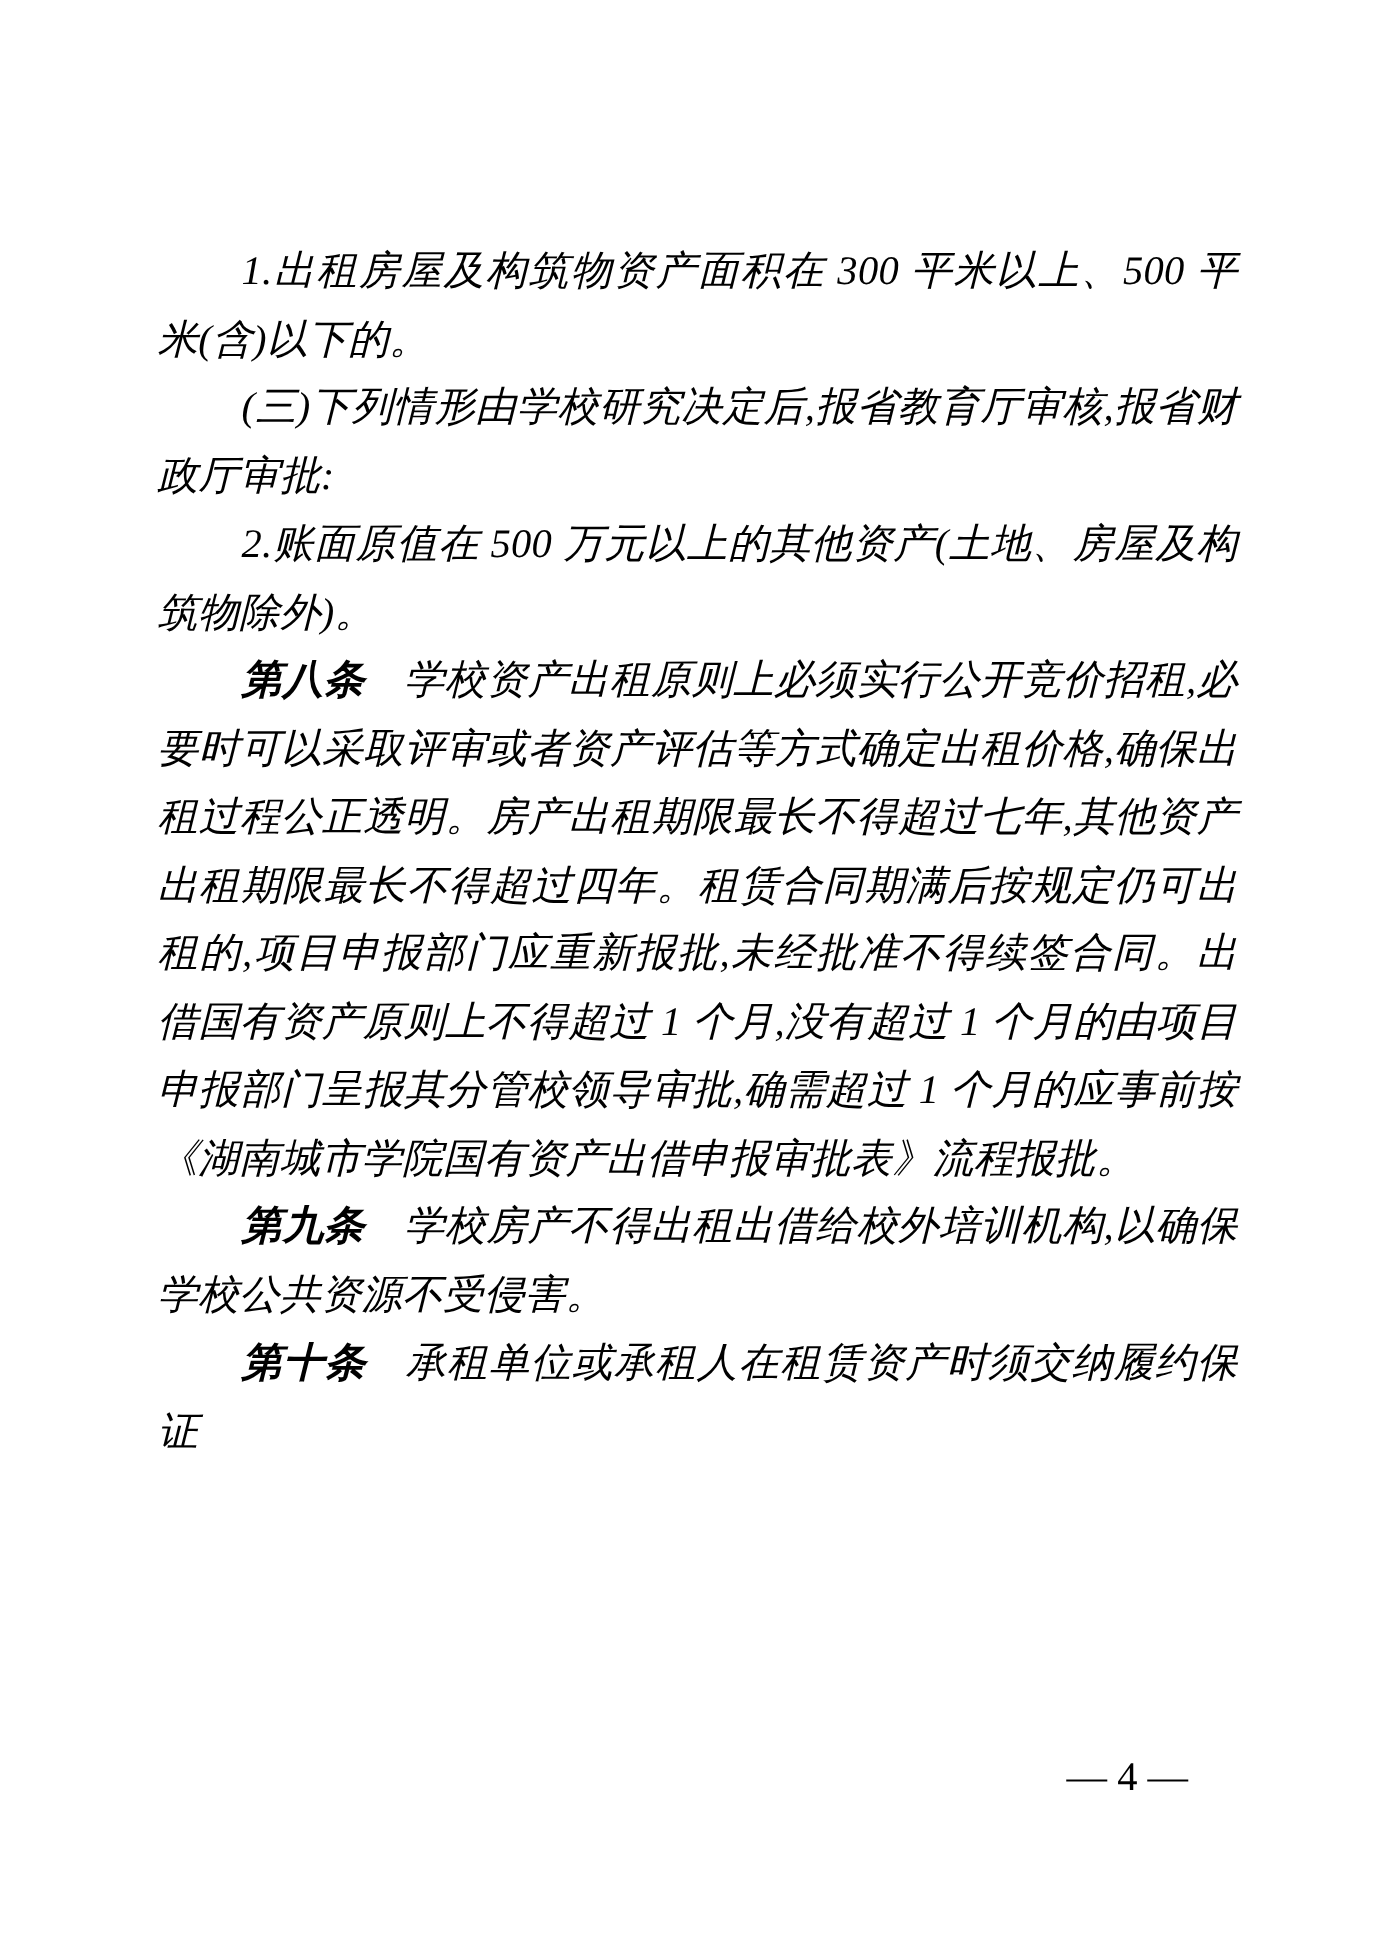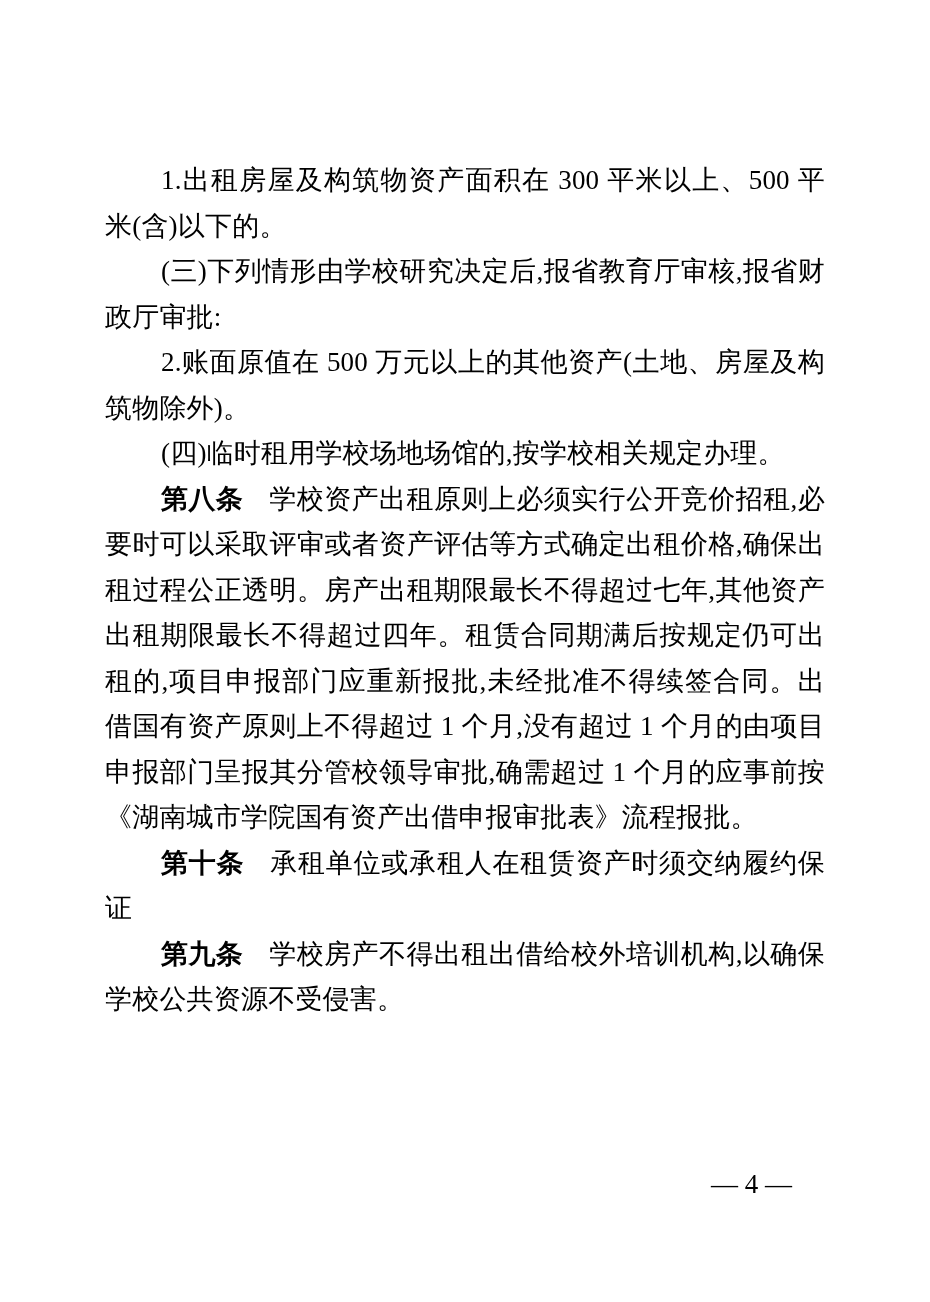--- a/index.html
+++ b/index.html
@@ -14,20 +14,21 @@
     background: #ffffff;
     overflow: hidden;
     font-family: "Liberation Serif", "DejaVu Serif", serif;
     color: #000000;
   }
   .text-block {
     position: absolute;
     left: 105px;
     top: 158px;
     width: 720px;
+    font-style: italic;
   }
   .para {
     margin: 0;
     font-size: 27px;
     line-height: 45.5px;
     text-align: justify;
     text-indent: 56px;
     letter-spacing: 0.2px;
     color: #000000;
   }
@@ -46,19 +47,18 @@
   }
 </style>
 </head>
 <body>
 
 <div class="page">
   <div class="text-block">
       <div class="para"><span>1.出租房屋及构筑物资产面积在 300 平米以上、500 平米(含)以下的。</span></div>
       <div class="para"><span>(三)下列情形由学校研究决定后,报省教育厅审核,报省财政厅审批:</span></div>
       <div class="para"><span>2.账面原值在 500 万元以上的其他资产(土地、房屋及构筑物除外)。</span></div>
-      <div class="para"><span>(四)临时租用学校场地场馆的,按学校相关规定办理。</span></div>
       <div class="para"><span class="article-no">第八条</span><span>学校资产出租原则上必须实行公开竞价招租,必要时可以采取评审或者资产评估等方式确定出租价格,确保出租过程公正透明。房产出租期限最长不得超过七年,其他资产出租期限最长不得超过四年。租赁合同期满后按规定仍可出租的,项目申报部门应重新报批,未经批准不得续签合同。出借国有资产原则上不得超过 1 个月,没有超过 1 个月的由项目申报部门呈报其分管校领导审批,确需超过 1 个月的应事前按《湖南城市学院国有资产出借申报审批表》流程报批。</span></div>
+      <div class="para"><span class="article-no">第九条</span><span>学校房产不得出租出借给校外培训机构,以确保学校公共资源不受侵害。</span></div>
       <div class="para"><span class="article-no">第十条</span><span>承租单位或承租人在租赁资产时须交纳履约保证</span></div>
-      <div class="para"><span class="article-no">第九条</span><span>学校房产不得出租出借给校外培训机构,以确保学校公共资源不受侵害。</span></div>
     </div>
   <div class="footer">— 4 —</div>
 </div>
 
 </body></html>

